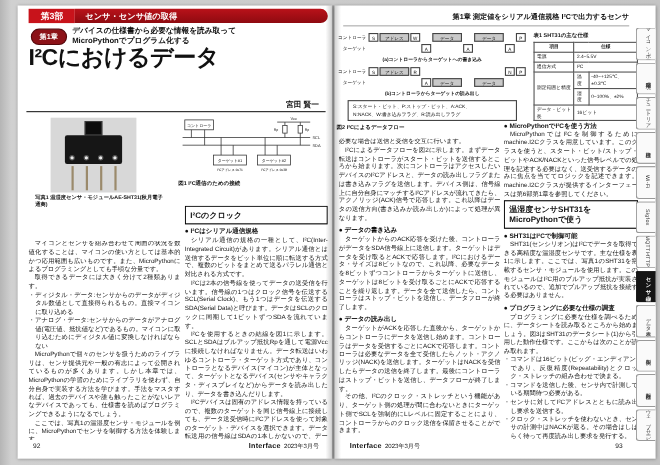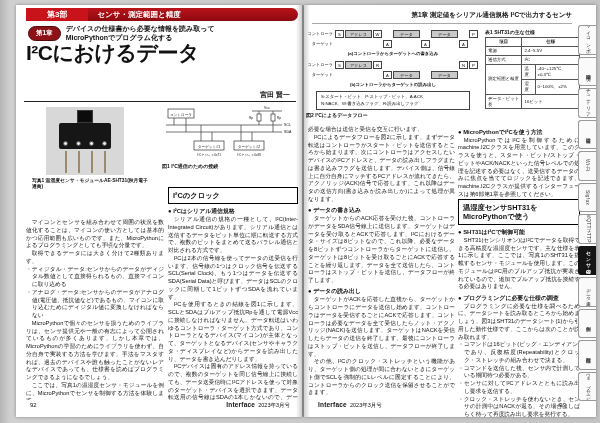--- a/index.html
+++ b/index.html
@@ -11,21 +11,21 @@
   }
   .page{position:absolute;top:5px;height:412px;background:#fff;box-shadow:0 0 3px rgba(0,0,0,.35)}
   #page-left{left:16px;width:286px}
   #page-right{left:304px;width:292px}
   .gutter{position:absolute;top:5px;height:412px;left:296px;width:14px;z-index:5;
     background:linear-gradient(90deg,rgba(0,0,0,0),rgba(0,0,0,.22) 50%,rgba(0,0,0,0));pointer-events:none}
 
   
   .band{position:absolute;top:3px;left:10px;right:4px;height:13px;display:flex}
   .band-label{background:#c8131b;color:#fff;font-size:8px;font-weight:bold;
-    display:flex;align-items:center;padding:0 21px;white-space:nowrap}
+    display:flex;align-items:center;padding:0 11px;white-space:nowrap}
   .band-title{flex:1;background:linear-gradient(180deg,#b9121a,#8e0a10);color:#fff;font-size:7.5px;
     font-weight:bold;display:flex;align-items:center;padding:0 9px;border-radius:0 8px 8px 0;white-space:nowrap}
   .chapter-row{position:absolute;top:19px;left:12px;display:flex;gap:5px;align-items:center}
   .chapter-badge{background:#8c1218;color:#fff;border:1px solid #55080c;border-radius:9px;
     font-size:6.5px;font-weight:bold;padding:2px 7px;white-space:nowrap}
   .dek{font-size:7px;font-weight:bold;line-height:1.3;white-space:nowrap}
   .title{position:absolute;top:37px;left:10px;font-size:21px;font-weight:bold;line-height:1.07;
     letter-spacing:-.5px;white-space:nowrap}
   .author{position:absolute;top:85px;right:12px;font-size:7px;font-weight:bold}
   .rule{position:absolute;top:96px;left:8px;right:6px;border-top:1.5px solid #222}
@@ -69,21 +69,21 @@
   .pbox.shaded{background:#c9c9c9}
   .pbox.gap{visibility:hidden}
   .fig2-sub{text-align:center;font-size:4.4px;font-weight:bold;margin:2px 0 4px}
   .legend{border:.5px solid #444;margin:3px 10px 0;padding:2px 4px;font-size:4.4px;line-height:1.5}
   .tbl{position:absolute;left:181px;top:24px;width:95px}
   .tbl-caption{font-size:5px;font-weight:bold;margin-bottom:2px}
   .tbl table{width:100%;border-collapse:collapse;font-size:4.4px}
   .tbl th,.tbl td{border:.5px solid #555;padding:1px 2px;line-height:1.35;text-align:left;vertical-align:middle}
   .tbl th{text-align:center;font-weight:bold;background:#fff}
   #rp-col1{left:4px;top:121px;width:147px;height:274px}
-  #rp-col2{left:154px;top:120px;width:122px;height:292px}
+  #rp-col2{left:154px;top:103px;width:122px;height:292px}
 
   
   .sidebar{position:absolute;right:0;top:20px;bottom:16px;width:18px;display:flex;flex-direction:column;gap:2px;z-index:6}
   .tab{flex:1;writing-mode:vertical-rl;display:flex;align-items:center;justify-content:center;
     font-size:4.8px;letter-spacing:.3px;border:.5px solid #999;border-right:none;border-radius:3px 0 0 3px;
     background:#fafafa;color:#333;overflow:hidden;white-space:nowrap}
   .tab.active{background:#151515;color:#fff;font-weight:bold;border-color:#151515}
 
   
   .footer{position:absolute;bottom:8px;left:14px;right:12px;display:flex;justify-content:space-between;
@@ -95,21 +95,21 @@
 </style>
 </head>
 <body>
 
 <div id="spread">
 
   <div class="page" id="page-left">
 
     <div class="band">
       <span class="band-label">第3部</span>
-      <span class="band-title">センサ・測定範囲と精度</span>
+      <span class="band-title">センサ・センサ値の取得</span>
     </div>
 
     <div class="chapter-row">
       <span class="chapter-badge">第1章</span>
       <div class="dek">
         <div>デバイスの仕様書から必要な情報を読み取って</div>
         <div>MicroPythonでプログラム化する</div>
       </div>
     </div>
 

